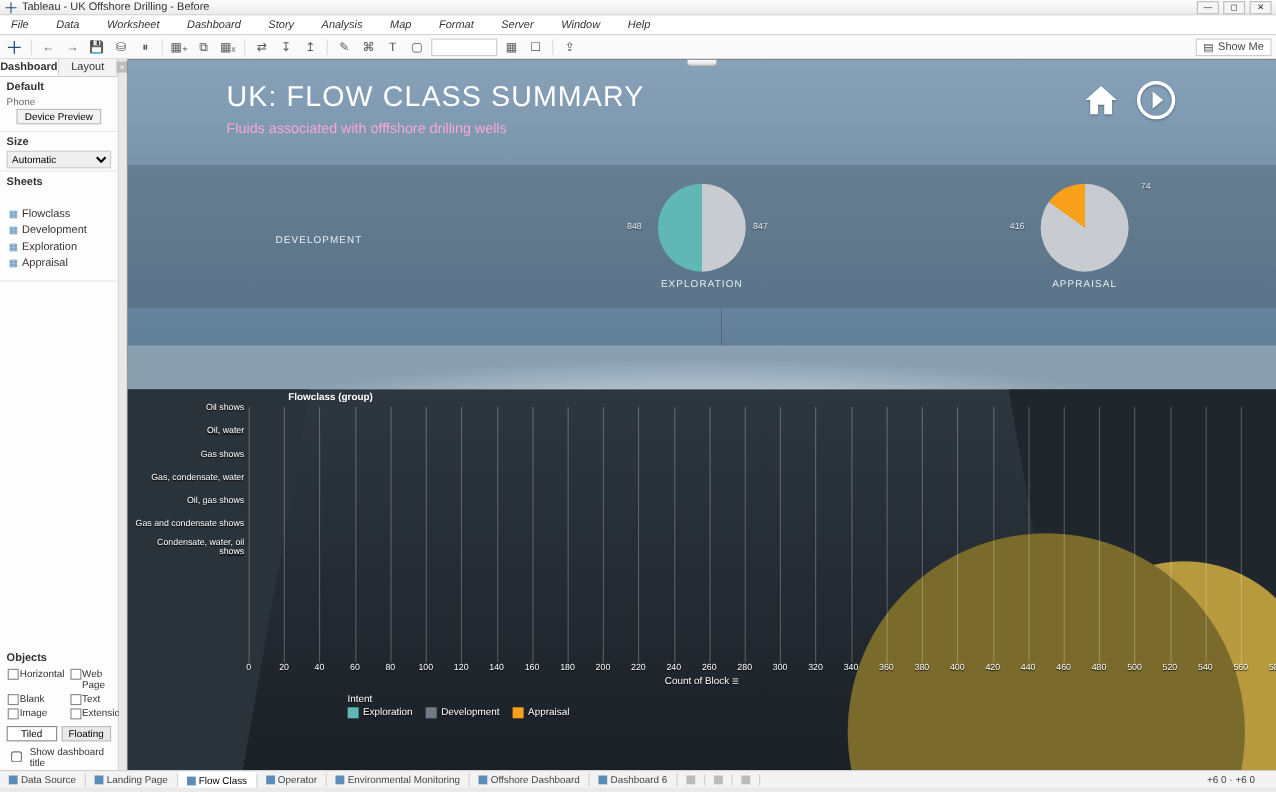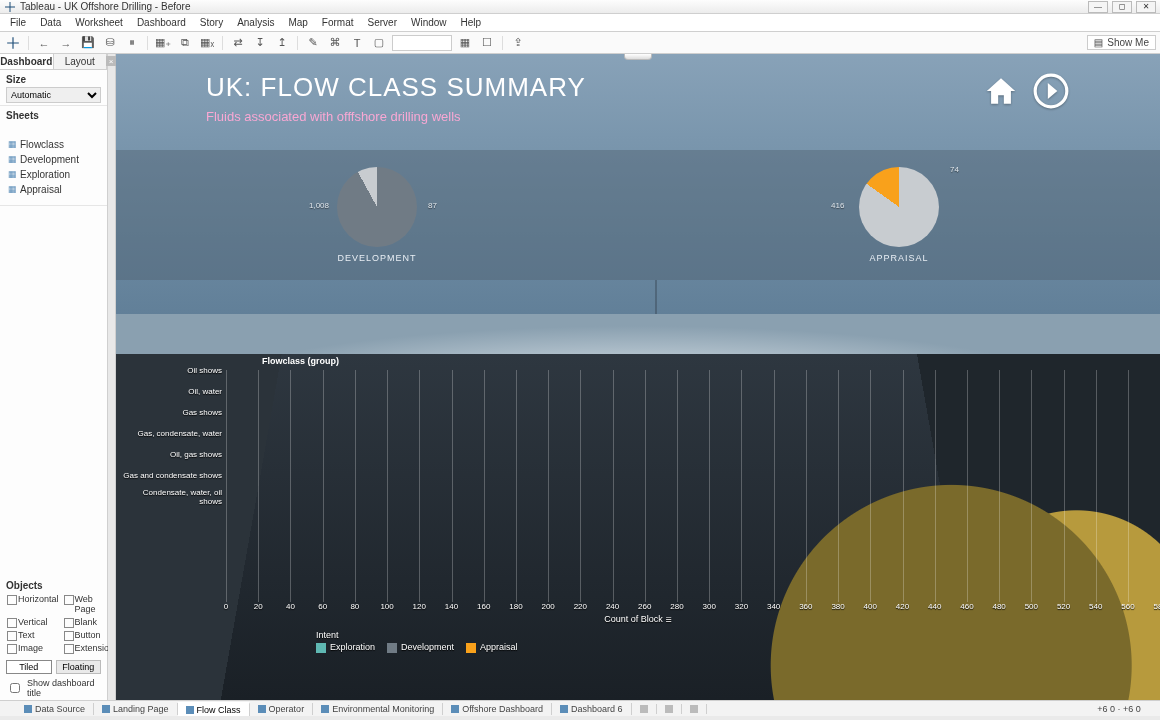--- a/index.html
+++ b/index.html
@@ -18,22 +18,22 @@
 
   
   .titlebar {
     height: 14px; background: linear-gradient(#fdfdfd,#ececec);
     display: flex; align-items: center; justify-content: space-between;
     font-size: 10px; color: #333; padding: 0 4px; border-bottom: 1px solid var(--border);
   }
   .titlebar .right { display:flex; gap:4px; }
   .win-btn { width:20px; height:12px; border:1px solid #bbb; background:#f5f5f5; font-size:8px; display:flex; align-items:center; justify-content:center; cursor:default;}
   .menubar {
-    height: 18px; background: #fff; display:flex; align-items:center; gap:2px;
-    font-size: 10px; color:#333; padding: 0 4px; border-bottom:1px solid var(--border);
+    height: 18px; background: #fff; display:flex; align-items:center; gap:13px;
+    font-size: 10px; color:#333; padding: 0 4px; border-bottom:1px solid var(--border);font-style:italic;
   }
   .menubar span { padding: 1px 6px; cursor:default; }
   .toolbar {
     height: var(--toolbar-h); background:#fafafa; border-bottom:1px solid var(--border);
     display:flex; align-items:center; gap:4px; padding: 0 4px;
   }
   .tbtn { width:18px; height:18px; display:flex; align-items:center; justify-content:center; font-size:11px; color:#555; cursor:default;}
   .tbtn.sep { width:1px; height:14px; background:#ddd; margin:0 2px;}
   .toolbar input[type=text] { height:16px; width:60px; border:1px solid #ccc; font-size:10px;}
   .toolbar .spacer { flex:1; }
@@ -46,21 +46,21 @@
   .sidetabs div { flex:1; text-align:center; padding:2px 0; background:#f3f3f3; border-right:1px solid var(--border); cursor:default;}
   .sidetabs div.active { background:#fff; font-weight:600;}
   .pane-section { padding:2px 6px; border-bottom:1px solid #e6e6e6;}
   .pane-section .sec-title { font-weight:600; margin:2px 0;}
   .pane-section .sub { font-size:9px; color:#666; margin-bottom:2px;}
   .device-btn { display:block; margin:2px auto 4px; padding:1px 6px; font-size:9px; border:1px solid #bbb; background:#f3f3f3; cursor:default;}
   select.mini { width:100%; font-size:9px; height:16px; border:1px solid #ccc;}
   ul.sheets { list-style:none; margin:16px 0 6px; padding:0;}
   ul.sheets li { padding:1px 2px 1px 14px; position:relative; cursor:default; line-height:13px;}
   ul.sheets li::before { content:"▦"; position:absolute; left:2px; color:#5b8db8; font-size:9px;}
-  .objects-grid { display:grid; grid-template-columns:1fr 1fr; gap:1px 2px; margin:2px 0;}
+  .objects-grid { display:grid; grid-template-columns:1fr 1fr 1fr; gap:1px 2px; margin:2px 0;}
   .obj { font-size:9px; padding:1px 2px 1px 12px; position:relative; cursor:default;}
   .obj::before { content:""; position:absolute; left:1px; top:2px; width:8px; height:8px; border:1px solid #888;}
   .tiled-float { display:flex; gap:4px; margin-top:6px;}
   .tiled-float button { flex:1; font-size:9px; padding:1px 0; border:1px solid #bbb; background:#e9e9e9; cursor:default;}
   .tiled-float button.active { background:#fff; border-color:#888;}
   .chk { display:flex; align-items:center; gap:4px; margin-top:4px; font-size:9px;}
   .chk input { width:10px; height:10px;}
   .side-sep { width:8px; background:#e8e8e8; border-right:1px solid var(--border); position:relative;}
   .side-sep .close { position:absolute; top:2px; right:-1px; font-size:8px; background:#bbb; color:#fff; width:10px; height:10px; display:flex; align-items:center; justify-content:center; cursor:default;}
 
@@ -116,21 +116,21 @@
   .axis-ticks { position:absolute; left:110px; right:32px; top:548px; height:12px;}
   .tick { position:absolute; font-size:8px; color:#fff; transform:translateX(-50%); text-shadow:0 1px 1px #000;}
   .axis-title { position:absolute; left:50%; top:560px; transform:translateX(-50%); font-size:9px; color:#fff; text-shadow:0 1px 1px #000;}
   .axis-title .drop { font-size:7px; vertical-align:middle;}
 
   .legend-box { position:absolute; left:200px; top:576px; font-size:9px; color:#fff; text-shadow:0 1px 1px #000;}
   .legend-title { font-size:9px; margin-bottom:2px;}
   .legend-items { display:flex; gap:12px; align-items:center;}
   .sw { width:10px; height:10px; display:inline-block; margin-right:4px; vertical-align:middle;}
 
-  .sheet-tabs { height:16px; background:#f3f3f3; border-top:1px solid var(--border); display:flex; align-items:center; font-size:9px; color:#444;padding-left:16px;}
+  .sheet-tabs { height:16px; background:#f3f3f3; border-top:1px solid var(--border); display:flex; align-items:center; font-size:9px; color:#444;}
   .sheet-tabs .tab { padding:1px 8px; border-right:1px solid var(--border); cursor:default; display:flex; align-items:center; gap:3px;}
   .sheet-tabs .tab.active { background:#fff; border-top:2px solid #fff; color:#000;}
   .sheet-tabs .tab .ico { width:8px; height:8px; background:#5b8db8;}
   .sheet-tabs .right { margin-left:auto; display:flex; align-items:center; gap:6px; padding-right:6px;flex-direction:column;}
 </style>
 </head>
 <body>
 
 <div class="titlebar">
   <div style="display:flex; align-items:center; gap:4px;">
@@ -200,20 +200,25 @@
 </div>
 
 <div class="main">
 
   <div class="sidepane">
     <div class="sidetabs">
       <div class="active">Dashboard</div>
       <div>Layout</div>
     </div>
     <div class="pane-section">
+      <div class="sec-title">Default</div>
+      <div class="sub">Phone</div>
+      <button class="device-btn">Device Preview</button>
+    </div>
+    <div class="pane-section">
       <div class="sec-title">Size</div>
       <select class="mini">
         <option>Automatic</option>
       </select>
     </div>
     <div class="pane-section" style="flex:0;">
       <div class="sec-title">Sheets</div>
       <ul class="sheets">
         <li>Flowclass</li>
         <li>Development</li>
@@ -276,25 +281,28 @@
       <span>
         <svg width="38" height="38" viewBox="0 0 24 24">
             <circle cx="12" cy="12" r="10" fill="none" stroke="#fff" stroke-width="2"></circle>
             <path fill="#fff" d="M10 7l6 5-6 5z"></path>
           </svg>
       </span>
     </div>
 
     <div class="pierow" id="pierow">
         <div class="pie-wrap">
-    <div class="pie" style="background:conic-gradient(#707b85 0 331.3972602739726deg, #c8ccd0 331.3972602739726deg 360deg);">
-      <span class="val" style="left:-28px; top:34px;">1,008</span>
-      <span class="val" style="right:-20px; top:34px;">87</span>
-    </div>
     <div class="pie-label">DEVELOPMENT</div>
+        </div>
+        <div class="pie-wrap">
+    <div class="pie" style="background:conic-gradient(#c8ccd0 0 180.10619469026548deg, #5fb8b3 180.10619469026548deg 360deg);">
+      <span class="val" style="left:-28px; top:34px;">848</span>
+      <span class="val" style="right:-20px; top:34px;">847</span>
+    </div>
+    <div class="pie-label">EXPLORATION</div>
         </div>
         <div class="pie-wrap">
     <div class="pie" style="background:conic-gradient(#c8ccd0 0 305.63265306122446deg, #f9a11b 305.63265306122446deg 360deg);">
       <span class="val" style="left:-28px; top:34px;">416</span>
       <span class="val" style="right:-20px; top:-2px;">74</span>
     </div>
     <div class="pie-label">APPRAISAL</div>
         </div>
       </div>
 

